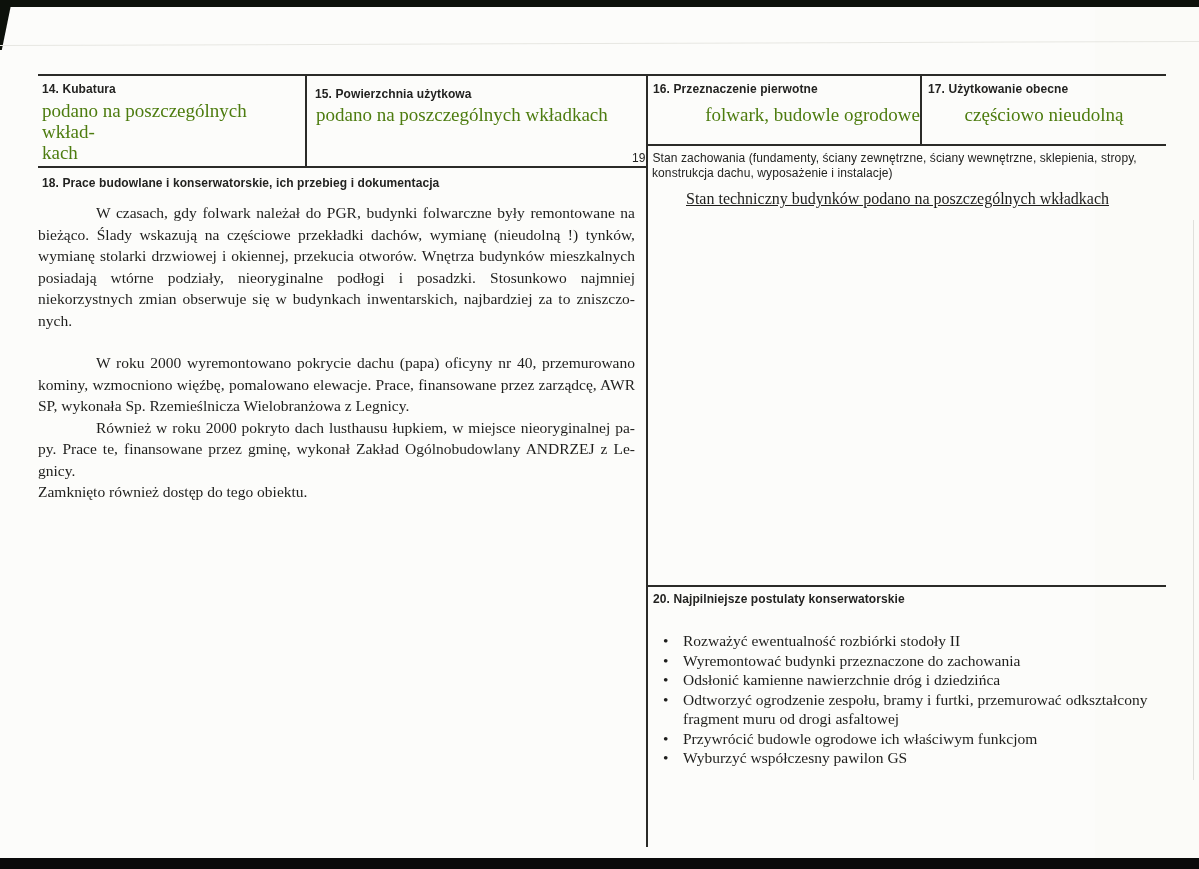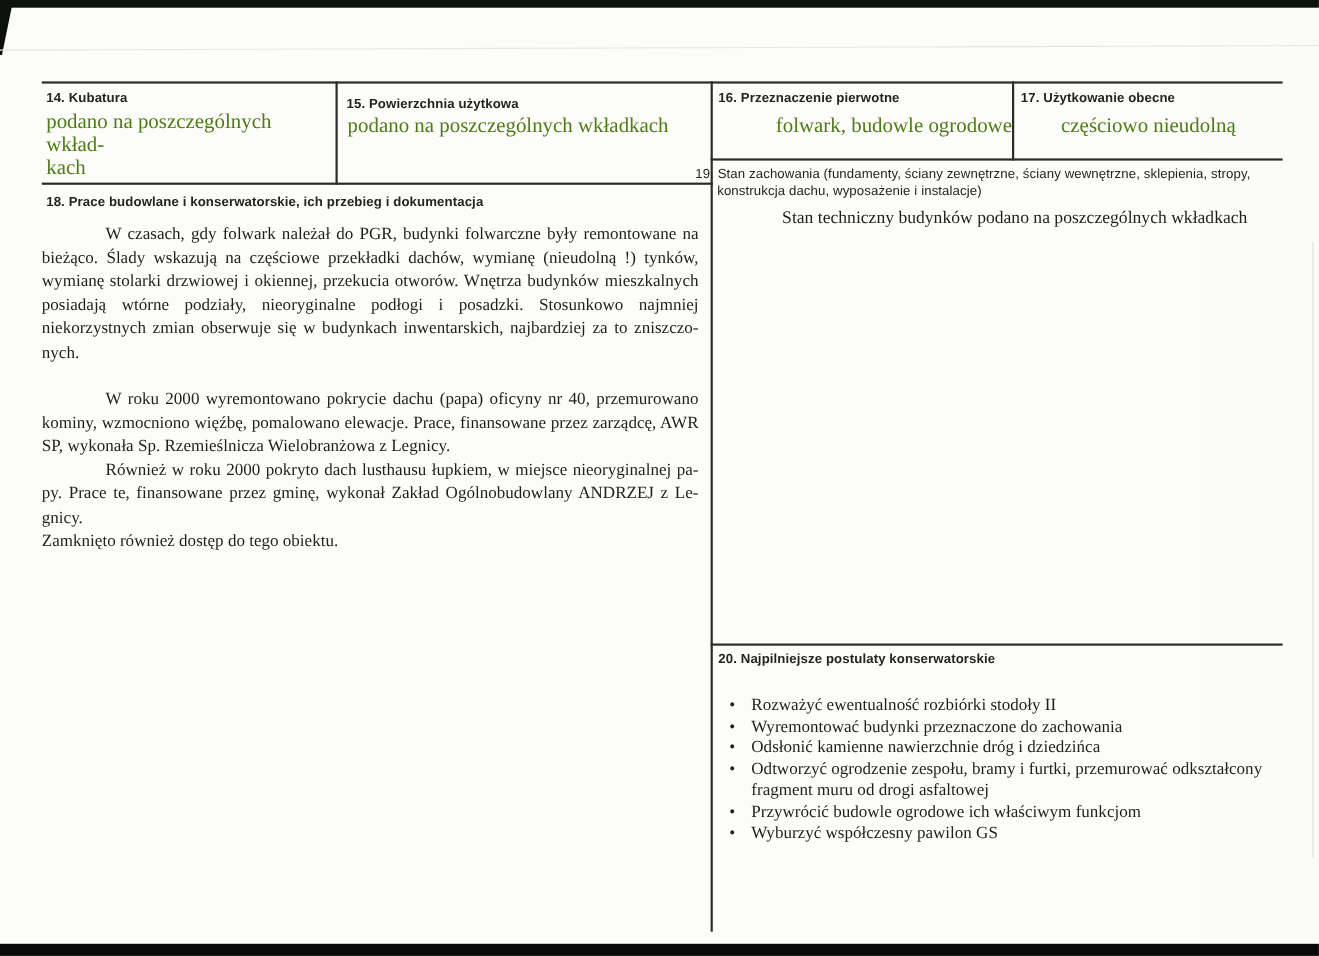--- a/index.html
+++ b/index.html
@@ -134,21 +134,21 @@
 
   <div class="field-label" style="left:42px; top:176px;">18. Prace budowlane i konserwatorskie, ich przebieg i dokumentacja</div>
   <div class="body-text" style="left:38px; top:202px; width:597px;">
     <p class="para indent">W czasach, gdy folwark należał do PGR, budynki folwarczne były remontowane na bieżąco. Ślady wskazują na częściowe przekładki dachów, wymianę (nieudolną !) tynków, wymianę stolarki drzwiowej i okiennej, przekucia otworów. Wnętrza budynków mieszkal­nych posiadają wtórne podziały, nieoryginalne podłogi i posadzki. Stosunkowo najmniej niekorzystnych zmian obserwuje się w budynkach inwentarskich, najbardziej za to zniszczo­nych.</p>
     <p class="para indent gap-before">W roku 2000 wyremontowano pokrycie dachu (papa) oficyny nr 40, przemurowano kominy, wzmocniono więźbę, pomalowano elewacje. Prace, finansowane przez zarządcę, AWR SP, wykonała Sp. Rzemieślnicza Wielobranżowa z Legnicy.</p>
     <p class="para indent">Również w roku 2000 pokryto dach lusthausu łupkiem, w miejsce nieoryginalnej pa­py. Prace te, finansowane przez gminę, wykonał Zakład Ogólnobudowlany ANDRZEJ z Le­gnicy.</p>
     <p class="para">Zamknięto również dostęp do tego obiektu.</p>
   </div>
 
   <div class="field-label hang" style="left:616px; top:151px; width:505px; font-weight:normal;margin-left:16px;">19. Stan zachowania (fundamenty, ściany zewnętrzne, ściany wewnętrzne, sklepienia, stropy, konstrukcja dachu, wyposażenie i instalacje)</div>
-  <div class="plain-value" style="left:711px; top:190px; width:470px;">Stan techniczny budynków podano na poszczególnych wkładkach</div>
+  <div class="plain-value" style="left:686px; top:190px; width:470px;text-decoration:underline;">Stan techniczny budynków podano na poszczególnych wkładkach</div>
 
   <div class="field-label" style="left:653px; top:592px;">20. Najpilniejsze postulaty konserwatorskie</div>
   <ul class="bullet-list" style="left:663px; top:631px; width:505px;">
     <li class="bullet-item">
       <span class="bullet-dot">•</span>
       <span class="bullet-txt">Rozważyć ewentualność rozbiórki stodoły II</span>
     </li>
     <li class="bullet-item">
       <span class="bullet-dot">•</span>
       <span class="bullet-txt">Wyremontować budynki przeznaczone do zachowania</span>

